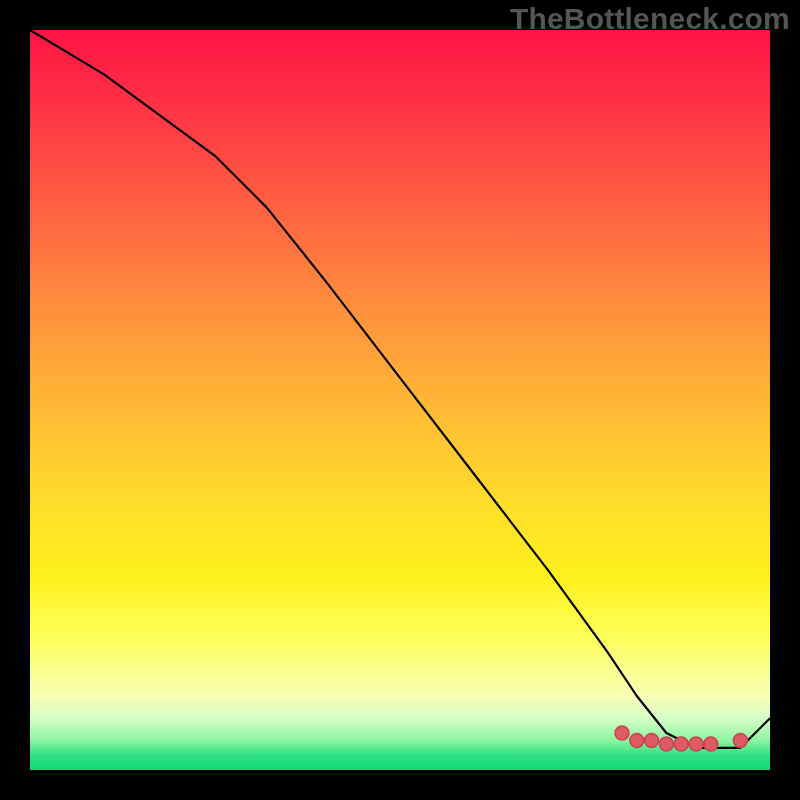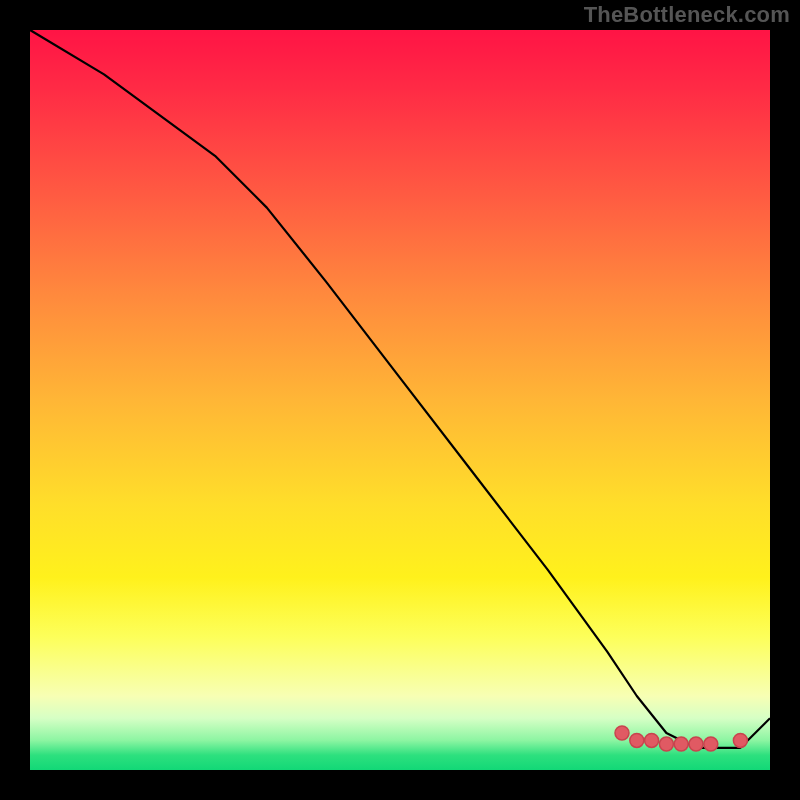--- a/index.html
+++ b/index.html
@@ -15,21 +15,21 @@
     position: relative;
     width: 800px;
     height: 800px;
     background: #000;
   }
   .watermark {
     position: absolute;
     top: 2px;
     right: 10px;
     color: #555;
-    font-size: 22px;
+    font-size: 30px;
     font-weight: 600;
     letter-spacing: 0.2px;
     z-index: 5;
   }
   .plot {
     position: absolute;
     left: 30px;
     top: 30px;
     width: 740px;
     height: 740px;

